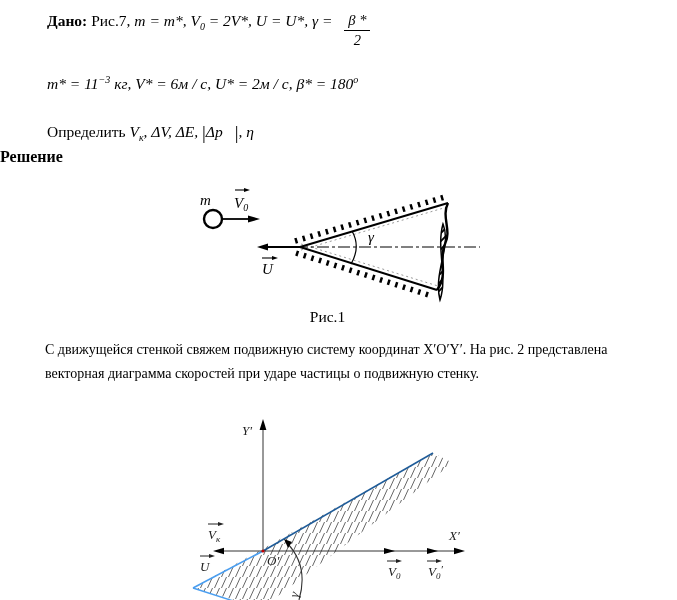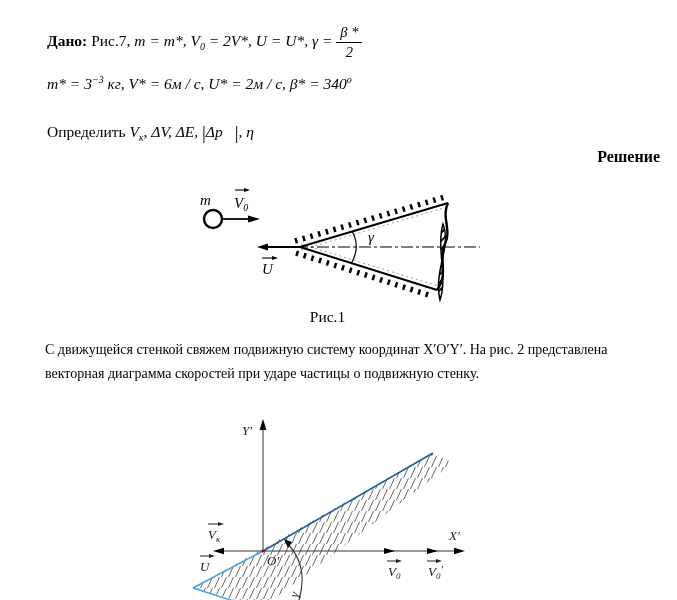--- a/index.html
+++ b/index.html
@@ -4,51 +4,51 @@
 <style>
   html,body { margin:0; padding:0; }
   body {
     width:677px; height:600px; position:relative; background:#ffffff;
     font-family:"Liberation Serif","DejaVu Serif",serif; color:#000;
     overflow:hidden;
   }
   .abs { position:absolute; }
   .mi { font-style:italic; }
   .bold { font-weight:bold; }
-  .l1 { left:47px; top:24px; display:flex; align-items:center; font-size:15.5px; white-space:nowrap; }
+  .l1 { left:47px; top:12px; display:flex; align-items:flex-start; font-size:15.5px; white-space:nowrap;gap:8px; }
   .l2 { left:47px; top:74px; font-size:15.5px; white-space:nowrap; }
   .l3 { left:47px; top:122px; font-size:15.5px; white-space:nowrap; }
   sub { font-size:10px; }
   sup { font-size:10px; }
   .frac { display:inline-flex; flex-direction:column; align-items:center;
           font-size:14.5px; line-height:1.15; margin:0 4px; font-style:italic; }
   .frac .num { border-bottom:1px solid #000; padding:0 4px 1px 4px; }
   .frac .den { padding-top:1px; }
   .absbar { font-size:19px; font-style:normal; vertical-align:-2px; }
-  .heading { left:0; top:148px; width:660px; text-align:right; font-weight:bold; font-size:16px; }
+  .heading { left:0; top:148px; width:660px; text-align:left; font-weight:bold; font-size:16px; }
   .caption { left:0; top:308px; width:655px; text-align:center; font-size:15.5px; }
   .para { left:45px; top:338px; width:594px; font-size:14px; line-height:1.72; }
   svg { position:absolute; overflow:hidden; }
   svg text { font-family:"Liberation Serif","DejaVu Serif",serif; }
   .figtext { font-style:italic; font-size:15px; fill:#000; }
   .figtext2 { font-style:italic; font-size:13px; fill:#222; }
 </style>
 </head>
 <body>
 
 <div class="abs l1">
   <span><b class="bold">Дано:</b><span> Рис.7,  </span><span class="mi">m = m*, V</span><sub class="mi">0</sub><span class="mi"> = 2V*, U = U*, γ = </span></span>
   <span class="frac">
     <span class="num">β *</span>
     <span class="den">2</span>
   </span>
 </div>
 
 <div class="abs l2 mi">
-  <span>m* = 3</span><sup>−3</sup><span> кг, V* = 6м / с, U* = 2м / с, β* = 340</span><sup>o</sup>
+  <span>m* = 11</span><sup>−3</sup><span> кг, V* = 6м / с, U* = 2м / с, β* = 180</span><sup>o</sup>
 </div>
 
 <div class="abs l3">
   <span>Определить </span><span class="mi">V</span><sub class="mi">к</sub><span class="mi">, ΔV, ΔE, </span><span class="absbar">|</span><span class="mi">Δp⃗</span><span class="absbar">|</span><span class="mi">, η</span>
 </div>
 
 <div class="abs heading">Решение</div>
 
 <svg class="abs" style="left:190px; top:180px;" width="300" height="128" viewBox="0 0 300 128">
   <defs>

